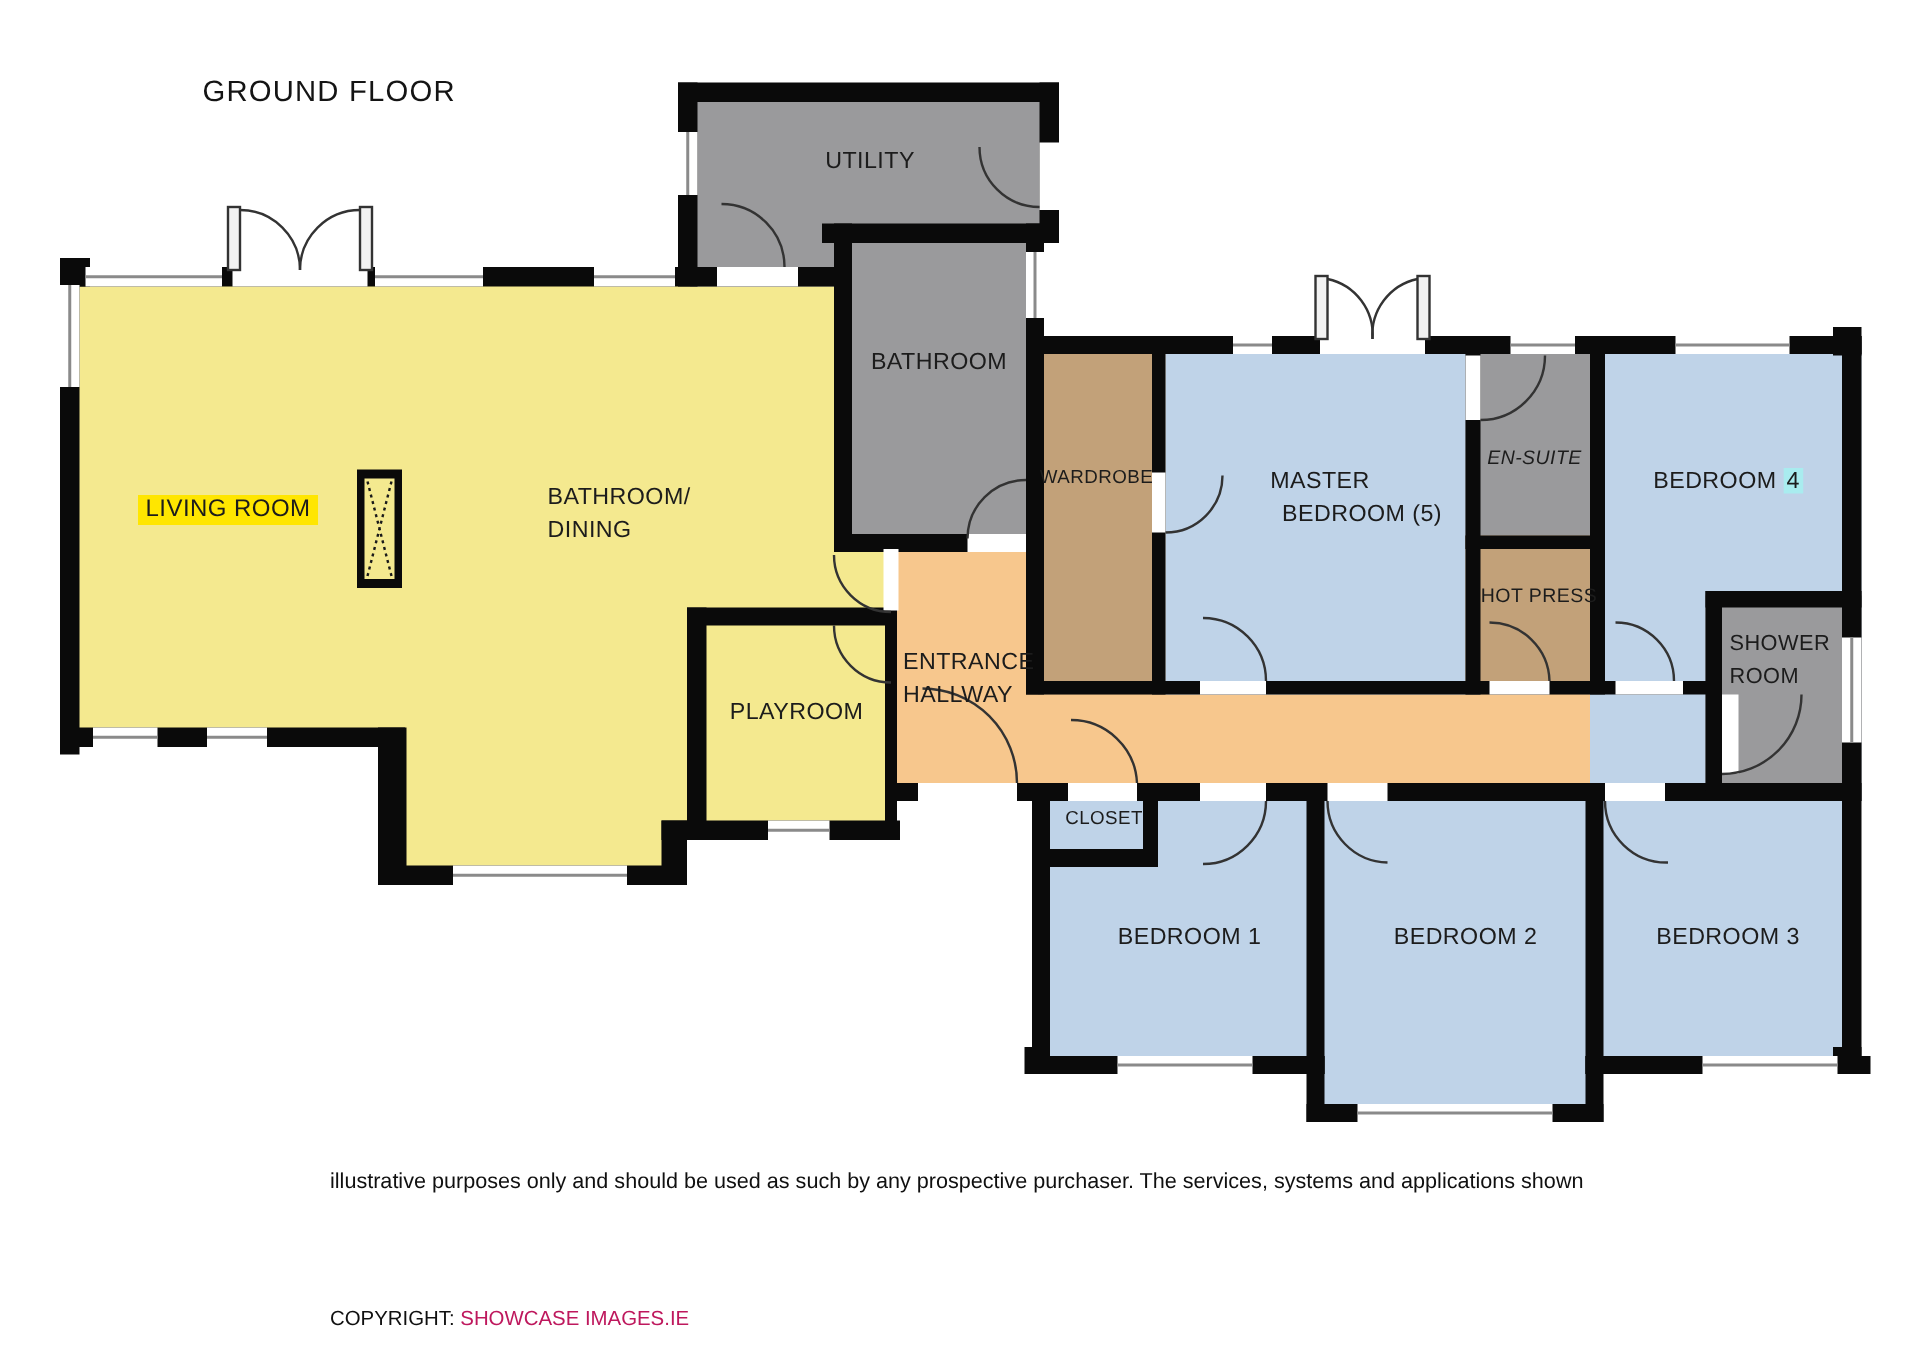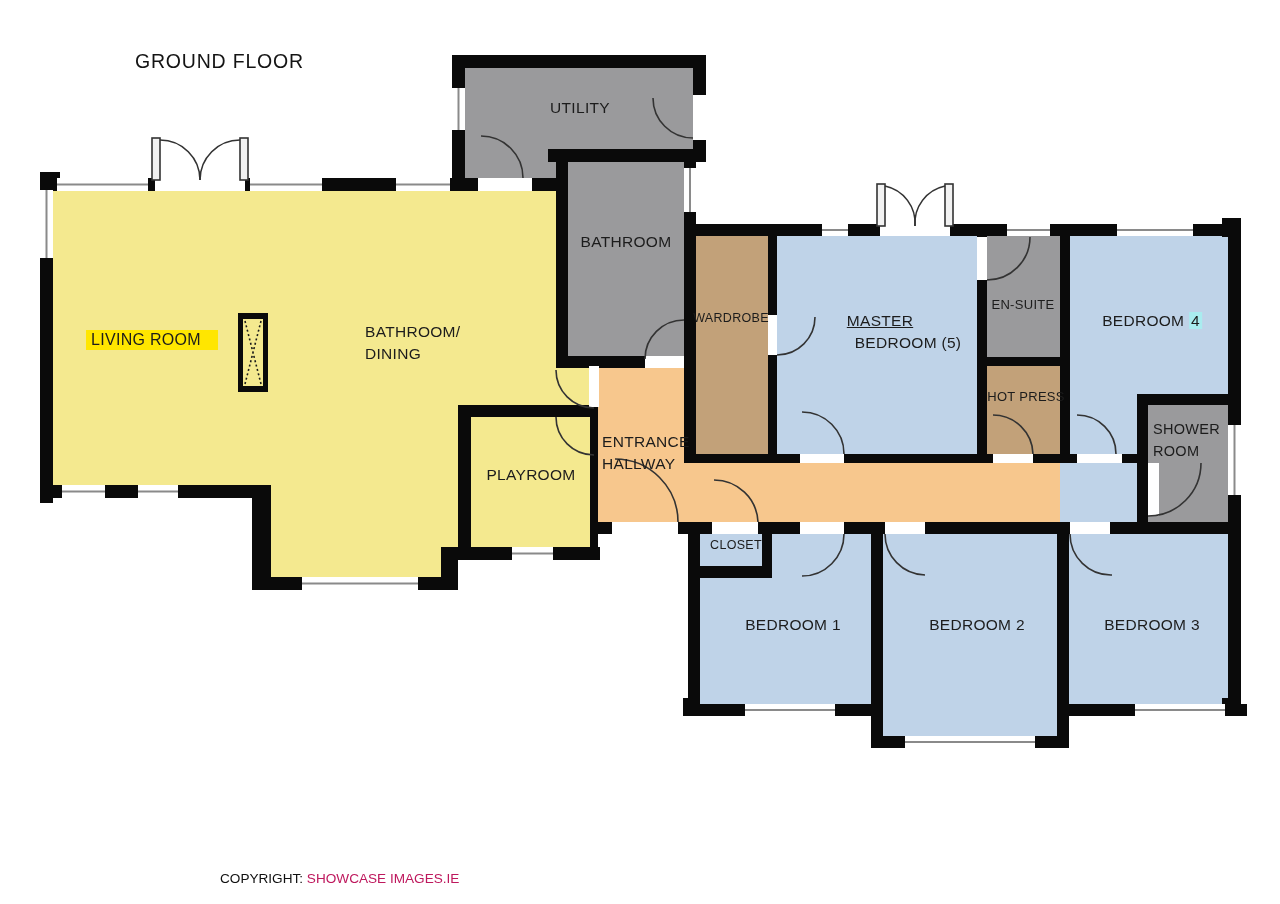--- a/index.html
+++ b/index.html
@@ -4,21 +4,21 @@
 <style>
   html,body{margin:0;padding:0;background:#ffffff;}
   #stage{position:relative;width:1280px;height:904px;background:#ffffff;overflow:hidden;
          font-family:"Liberation Sans", sans-serif;border-radius:11px;}
   #plan-svg{position:absolute;left:0;top:0;}
   .lbl{position:absolute;color:#1c1c1c;font-size:15.5px;letter-spacing:.3px;white-space:nowrap;}
   .lbl.center{transform:translateX(-50%);}
   .small{font-size:13px;}
   .tiny{font-size:12.5px;}
   #title{position:absolute;left:135px;top:50px;font-size:19.5px;letter-spacing:.8px;color:#141414;}
-  #living-lbl span{background:#ffe600;padding:1px 17px 2px 5px;}
+  #living-lbl span{background:#ffe600;padding:1px 5px 2px 5px;}
   .num-hl{background:#a9ecef;padding:0 2px;}
   #disclaimer{position:absolute;left:220px;top:779px;font-size:14.4px;line-height:18.4px;color:#101010;}
   #disclaimer div{white-space:nowrap;}
   #copyright{position:absolute;left:220px;top:871px;font-size:13.6px;color:#101010;}
   #copyright .co{color:#be185d;}
 </style>
 </head>
 <body>
 
 <div id="stage">
@@ -218,38 +218,39 @@
   <div class="lbl" style="left:365px;top:323px;">BATHROOM/</div>
   <div class="lbl" style="left:365px;top:345px;">DINING</div>
 
   <div class="lbl center" style="left:531px;top:466px;">PLAYROOM</div>
 
   <div class="lbl" style="left:602px;top:433px;">ENTRANCE</div>
   <div class="lbl" style="left:602px;top:455px;">HALLWAY</div>
 
   <div class="lbl center tiny" style="left:731px;top:311px;">WARDROBE</div>
 
-  <div class="lbl center" style="left:880px;top:312px;text-decoration:underline;">MASTER</div>
+  <div class="lbl center" style="left:880px;top:312px;">MASTER</div>
   <div class="lbl center" style="left:908px;top:334px;">BEDROOM (5)</div>
 
-  <div class="lbl center small" style="left:1023px;top:297px;">EN-SUITE</div>
+  <div class="lbl center small" style="left:1023px;top:297px;font-style:italic;">EN-SUITE</div>
 
   <div class="lbl center small" style="left:1026px;top:389px;">HOT PRESS</div>
 
   <div class="lbl center" style="left:1152px;top:312px;"><span>BEDROOM </span><span class="num-hl">4</span></div>
 
   <div class="lbl" style="left:1153px;top:421px;font-size:14.5px;">SHOWER</div>
   <div class="lbl" style="left:1153px;top:443px;font-size:14.5px;">ROOM</div>
 
   <div class="lbl center tiny" style="left:736px;top:538px;">CLOSET</div>
 
   <div class="lbl center" style="left:793px;top:616px;">BEDROOM 1</div>
   <div class="lbl center" style="left:977px;top:616px;">BEDROOM 2</div>
   <div class="lbl center" style="left:1152px;top:616px;">BEDROOM 3</div>
 
   <div id="disclaimer">
+    <div>illustrative purposes only and should be used as such by any prospective purchaser.  The services, systems and applications shown</div>
   </div>
 
   <div id="copyright">
     <span>COPYRIGHT: </span><span class="co">SHOWCASE IMAGES.IE</span>
   </div>
 
 </div>
 
 </body></html>

